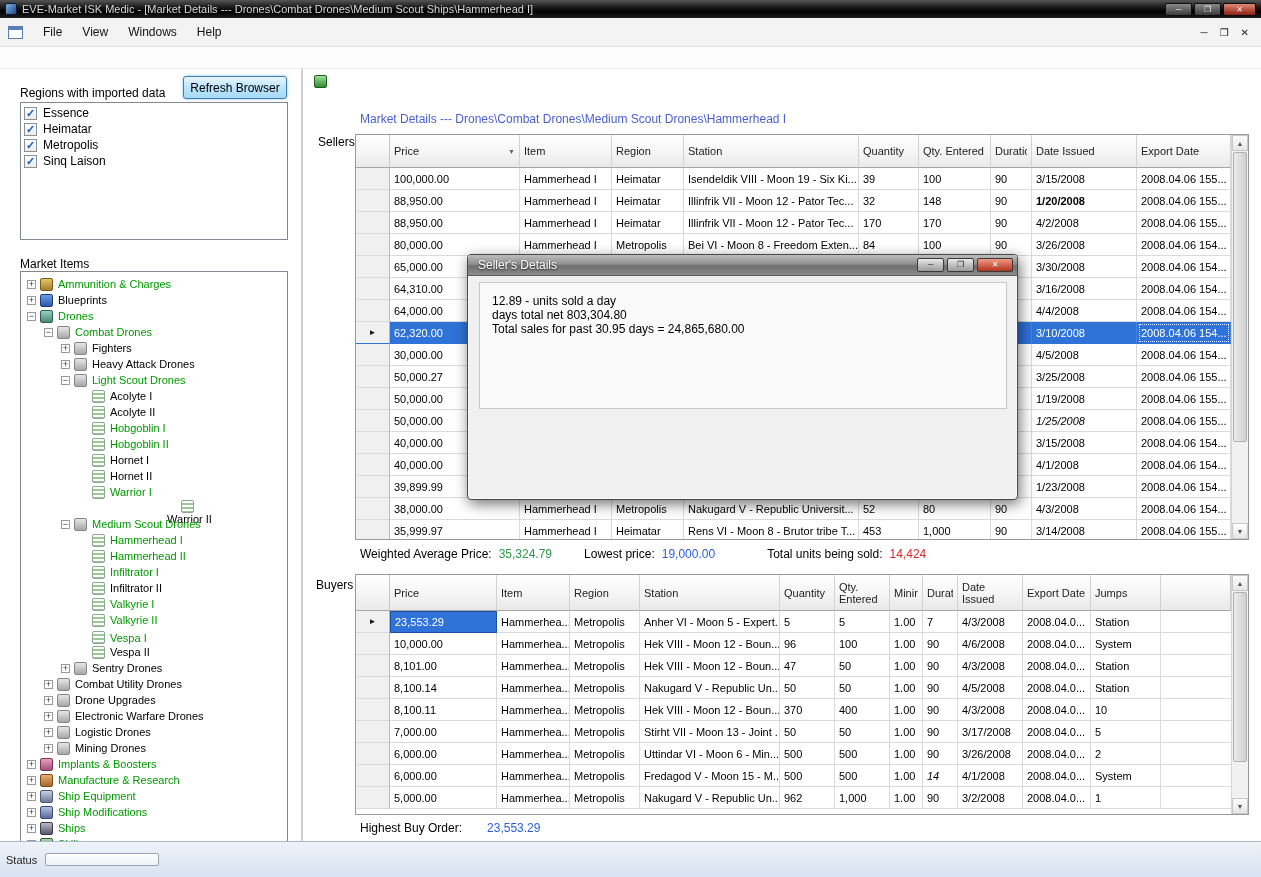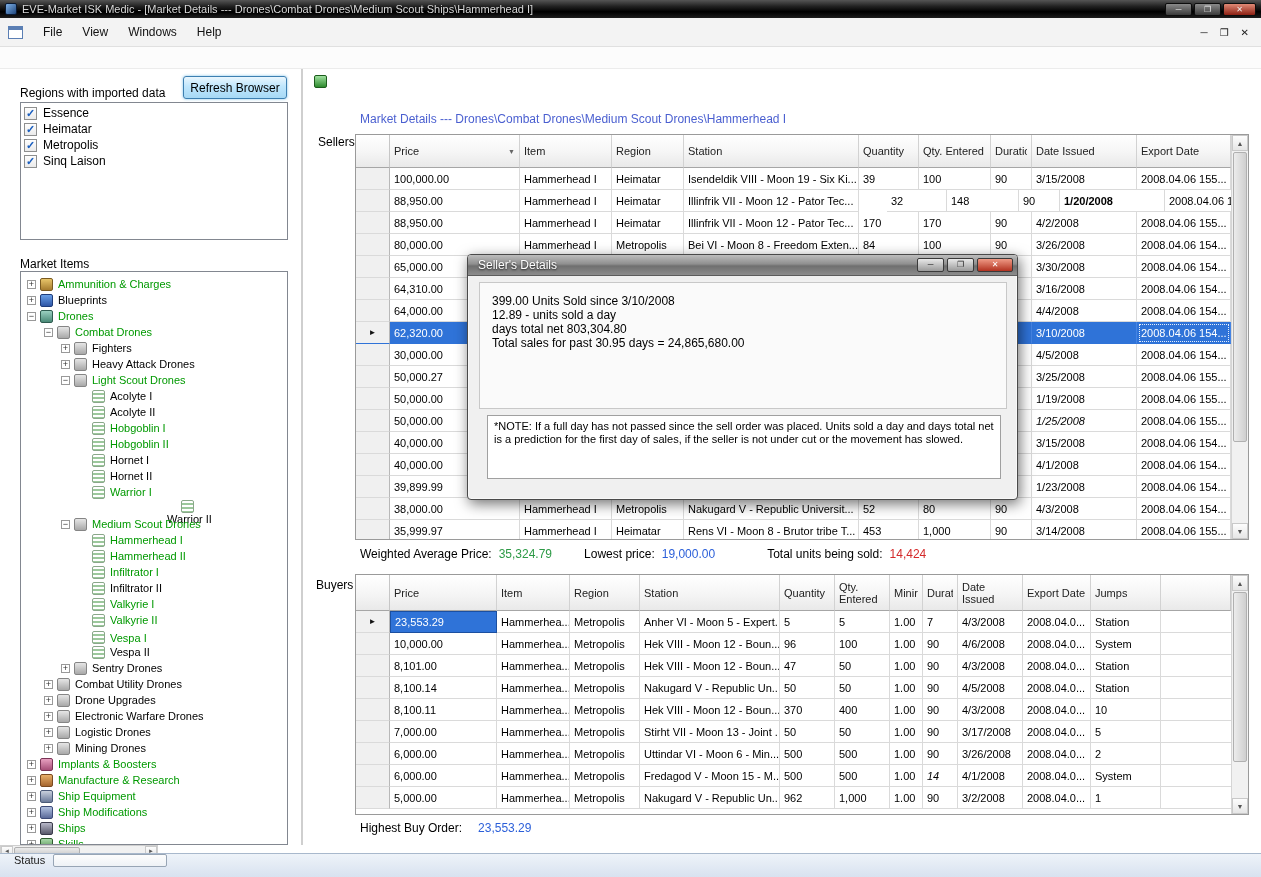--- a/index.html
+++ b/index.html
@@ -91,21 +91,21 @@
   .vscroll { position:absolute; top:0; right:0; bottom:0; width:17px; background:#f1f1f1; border-left:1px solid #d5d5d5; }
   .varrow { position:absolute; left:0; width:16px; height:16px; font-size:7px; color:#555; display:flex; align-items:center; justify-content:center;
     background:linear-gradient(#fdfdfd,#e6e6e6); border:1px solid #c9c9c9; }
   .varrow.up{top:0} .varrow.down{bottom:0}
   .vthumb { position:absolute; left:1px; width:14px; background:linear-gradient(90deg,#ececec,#cfcfcf); border:1px solid #b0b0b0; border-radius:2px; }
 
   .summary { position:absolute; left:360px; top:547px; font-size:12px; display:flex; align-items:center; white-space:nowrap; }
   .summary .pair { display:flex; gap:7px; }
   .gap1 { width:32px; } .gap2 { width:52px; }
   .v-green{color:#2d9a46;} .v-blue{color:#2b5fd9;} .v-red{color:#d42a2a;}
-  .highest { position:absolute; left:360px; top:821px; font-size:12px; display:flex; gap:16px; white-space:nowrap;justify-content:flex-end; }
+  .highest { position:absolute; left:360px; top:821px; font-size:12px; display:flex; gap:25px; white-space:nowrap;justify-content:flex-end; }
 
   
   .dialog { position:absolute; left:467px; top:254px; width:551px; height:246px; background:#f0f0f0;
     border:1px solid #4a4a4a; border-radius:4px; box-shadow:2px 4px 14px rgba(0,0,0,.55), inset 0 0 0 1px rgba(255,255,255,.55); z-index:50; }
   .dlg-titlebar { height:21px; background:linear-gradient(#bdbdbd,#8f8f8f 45%, #6f6f6f 55%, #8c8c8c);
     border-radius:3px 3px 0 0; display:flex; align-items:center; padding:0 4px 0 10px; gap:3px; border-bottom:1px solid #5c5c5c; }
   .dlg-title { color:#fff; font-size:12px; text-shadow:0 1px 2px #222; flex:1; }
   .dlg-btn { width:27px; height:14px; border:1px solid #3a3a3a; border-radius:2px;
     background:linear-gradient(#e8e8e8,#9a9a9a); font-size:8px; line-height:12px; text-align:center; color:#222; cursor:default; }
   .dlg-btn.close { width:36px; background:linear-gradient(#ef9a85,#b23220); color:#fff; }
@@ -115,23 +115,23 @@
   .dlg-note { position:absolute; left:19px; top:160px; width:514px; height:64px; background:#fff;
     border:1px solid #a0a0a0; padding:4px 6px; font-size:11px; line-height:13px; color:#000; }
 
   
   .hscroll { position:absolute; left:0; top:845px; width:158px; height:12px; background:#f1f1f1; border:1px solid #cfcfcf; }
   .harrow { position:absolute; top:0; width:12px; height:10px; font-size:6px; color:#555; display:flex; align-items:center; justify-content:center;
     background:linear-gradient(#fdfdfd,#e6e6e6); border:1px solid #c9c9c9; }
   .harrow.left{left:0} .harrow.right{right:0}
   .hthumb { position:absolute; left:13px; top:1px; width:66px; height:8px; background:linear-gradient(#ececec,#cfcfcf); border:1px solid #b0b0b0; border-radius:2px; }
 
-  .statusbar { position:absolute; left:0; bottom:0; width:100%; height:24px;
+  .statusbar { position:absolute; left:0; bottom:0; width:100%; height:36px;
     background:linear-gradient(#eef3f9,#d8e2f0); border-top:1px solid #a8b8cc;
-    display:flex; align-items:flex-start; gap:8px; font-size:11px; color:#222; padding-left:14px; }
+    display:flex; align-items:center; gap:8px; font-size:11px; color:#222; padding-left:6px; }
   .progress { width:114px; height:13px; border:1px solid #97a5b5; background:linear-gradient(#fdfdfd,#eef2f6); border-radius:2px; }
 </style>
 </head>
 <body>
 
 <div id="app">
 
   <div class="titlebar">
     <span class="app-ico"></span>
     <span class="title">EVE-Market ISK Medic - [Market Details --- Drones\Combat Drones\Medium Scout Ships\Hammerhead I]</span>
@@ -403,21 +403,21 @@
           <div class="gc" style="width: 41px;">90</div>
           <div class="gc" style="width: 105px;">3/15/2008</div>
           <div class="gc" style="width: 94px;">2008.04.06 155...</div>
         </div>
         <div class="grow">
           <div class="gc sel" style="width: 34px;"></div>
           <div class="gc" style="width: 130px;">88,950.00</div>
           <div class="gc" style="width: 92px;">Hammerhead I</div>
           <div class="gc" style="width: 72px;">Heimatar</div>
           <div class="gc" style="width: 175px;">Illinfrik VII - Moon 12 - Pator Tec...</div>
-          <div class="gc" style="width: 60px; margin-left: 28px;">32</div>
+          <div class="gc" style="width: 60px;">32</div>
           <div class="gc" style="width: 72px;">148</div>
           <div class="gc" style="width: 41px;">90</div>
           <div class="gc" style="width: 105px; font-weight: bold;">1/20/2008</div>
           <div class="gc" style="width: 94px;">2008.04.06 155...</div>
         </div>
         <div class="grow">
           <div class="gc sel" style="width: 34px;"></div>
           <div class="gc" style="width: 130px;">88,950.00</div>
           <div class="gc" style="width: 92px;">Hammerhead I</div>
           <div class="gc" style="width: 72px;">Heimatar</div>
@@ -810,26 +810,24 @@
   </div>
 
   <div class="dialog">
     <div class="dlg-titlebar">
       <span class="dlg-title">Seller's Details</span>
       <span class="dlg-btn">─</span>
       <span class="dlg-btn">❐</span>
       <span class="dlg-btn close">✕</span>
     </div>
     <div class="dlg-stats">
-      <div>399.00 Units Sold since 3/10/2008</div>
       <div>12.89 - units sold a day</div>
       <div>days total net 803,304.80</div>
       <div>Total sales for past 30.95 days = 24,865,680.00</div>
     </div>
-    <div class="dlg-note">*NOTE: If a full day has not passed since the sell order was placed. Units sold a day and  days total net is a prediction for the first day of sales, if the seller is not under cut or the movement has slowed.</div>
   </div>
 
   <div class="hscroll">
     <span class="harrow left">◄</span>
     <span class="hthumb"></span>
     <span class="harrow right">►</span>
   </div>
 
   <div class="statusbar">
     <span>Status</span>

